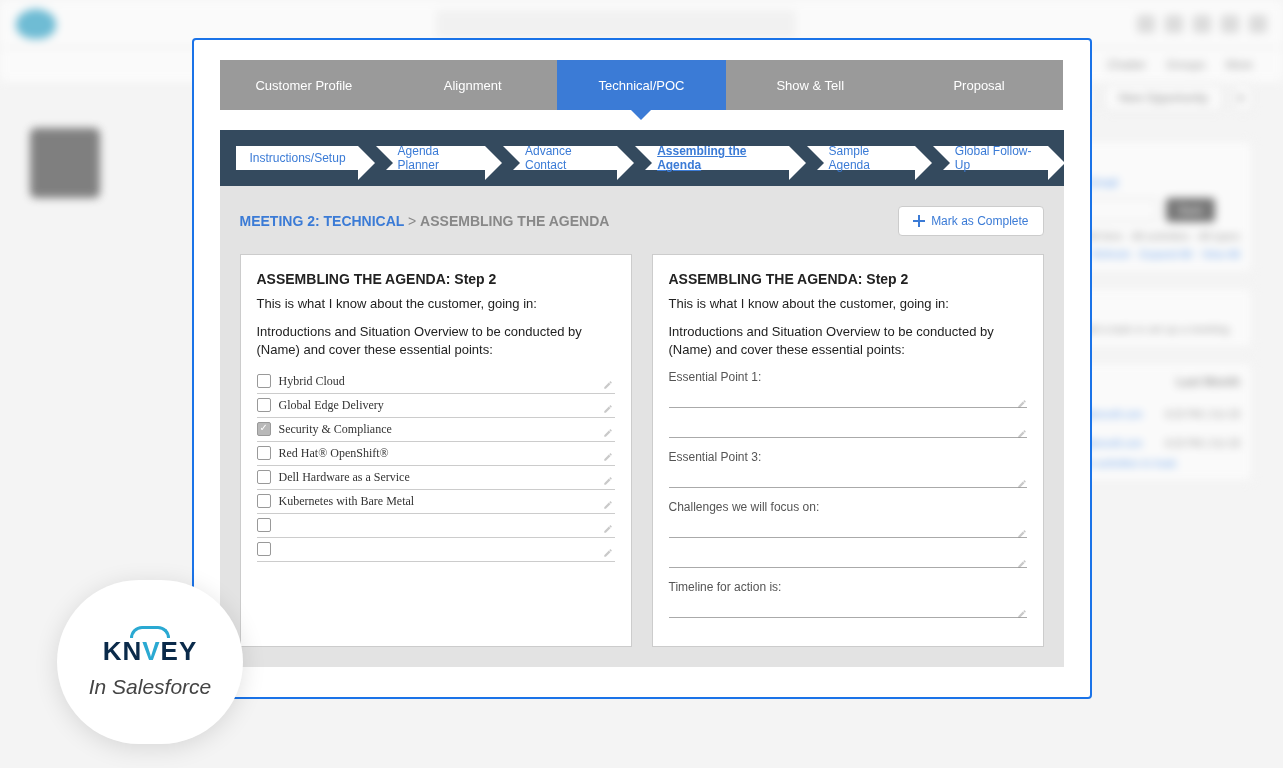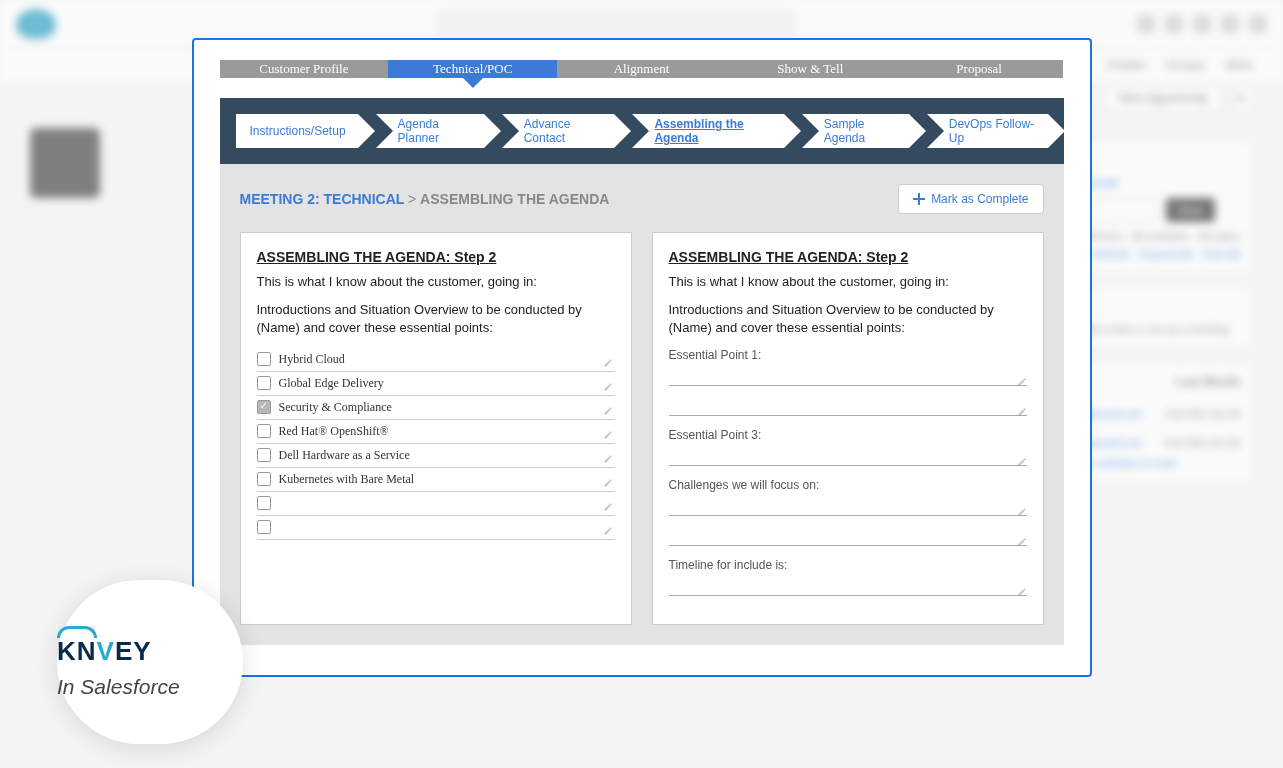--- a/index.html
+++ b/index.html
@@ -64,30 +64,29 @@
     border-radius:4px;
     position:relative;
     padding-bottom: 30px;
   }
   .modal-tabs {
     display:flex;
     margin:20px 26px 0;
   }
   .mtab {
     flex:1;
-    height:18px;
+    height:50px;
     background:#9a9a9a;
     color:#fff;
     display:flex;
     align-items:center;
     justify-content:center;
     font-size:13px;
     cursor:pointer;
     position:relative;
-    font-family:Liberation Serif, serif;
   }
   .mtab.active {
     background:#3b7bd6;
   }
   .mtab.active::after {
     content:'';
     position:absolute;
     bottom:-10px;
     left:50%;
     margin-left:-10px;
@@ -98,21 +97,21 @@
 
   .steps-bar {
     margin:20px 26px 0;
     background:#344a5e;
     padding:16px;
     display:flex;
     align-items:center;
   }
   .step {
     position:relative;
-    height:34px;
+    height:24px;
     background:#fff;
     display:flex;
     align-items:center;
     padding:0 12px 0 22px;
     font-size:12px;
     color:#3b7bd6;
     cursor:pointer;
     margin-right:18px;
   }
   .step::after {
@@ -166,21 +165,21 @@
     display:inline-block; width:12px; height:12px; position:relative;
   }
   .plus-ic::before, .plus-ic::after {
     content:''; position:absolute; background:#3b7bd6;
   }
   .plus-ic::before { left:5px; top:0; width:2px; height:12px; }
   .plus-ic::after { top:5px; left:0; width:12px; height:2px; }
 
   .panels { display:flex; gap:20px; }
   .panel { flex:1; background:#fff; border:1px solid #ccc; padding:16px; }
-  .panel h3 { font-size:14px; font-weight:700; color:#222; margin-bottom:8px;text-decoration:underline; }
+  .panel h3 { font-size:14px; font-weight:700; color:#222; margin-bottom:8px; }
   .panel p { font-size:13px; color:#222; margin-bottom:10px; line-height:1.4; }
 
   .check-row { display:flex; align-items:center; border-bottom:1px solid #ccc; padding:4px 0; position:relative;font-family:Liberation Serif, serif; }
   .chk { width:14px; height:14px; border:1px solid #999; border-radius:2px; margin-right:8px; position:relative; cursor:pointer;}
   .chk.checked { background:#b8b8b8; }
   .chk.checked::after { content:'✓'; position:absolute; font-size:10px; color:#fff; top:-1px; left:2px; }
   .check-row span { font-size:12px; color:#333; }
   .pencil { position:absolute; right:2px; width:10px; height:10px; opacity:0.45; cursor:pointer;}
   .pencil svg { width:10px; height:10px; }
 
@@ -194,20 +193,21 @@
     position:absolute;
     left:57px;
     bottom:24px;
     width:186px;
     height:164px;
     background:#fff;
     border-radius:50% 50% 50% 50% / 60% 60% 40% 40%;
     box-shadow: 0 4px 24px rgba(0,0,0,0.12);
     display:flex;
     flex-direction:column;
+    align-items:center;
     justify-content:center;
     border-radius: 100px;
   }
   .badge .logo { font-weight:800; font-size:26px; letter-spacing:1px; }
   .badge .logo .k { color:#0a2a4a; }
   .badge .logo .n { color:#0a2a4a; position:relative; }
   .badge .logo .v { color:#2aa9d2; }
   .badge .logo .e { color:#0a2a4a; }
   .badge .logo .y { color:#0a2a4a; }
   .badge .sub { font-style:italic; font-size:21px; color:#444; margin-top:8px; }
@@ -286,33 +286,33 @@
       <div style="text-align:center;font-size:11px;color:#1a73e8;margin-top:8px">No more past activities to load.</div>
     </div>
   </div>
 </div>
 
 <div class="modal-overlay">
   <div class="modal">
 
     <div class="modal-tabs">
       <div class="mtab">Customer Profile</div>
+      <div class="mtab">Alignment</div>
       <div class="mtab active">Technical/POC</div>
-      <div class="mtab">Alignment</div>
       <div class="mtab">Show &amp; Tell</div>
       <div class="mtab">Proposal</div>
     </div>
 
     <div class="steps-bar">
       <div class="step">Instructions/Setup</div>
       <div class="step">Agenda Planner</div>
       <div class="step">Advance Contact</div>
       <div class="step active">Assembling the Agenda</div>
       <div class="step">Sample Agenda</div>
-      <div class="step" style="margin-right:0">DevOps Follow-Up</div>
+      <div class="step" style="margin-right:0">Global Follow-Up</div>
     </div>
 
     <div class="content-gray">
       <div class="breadcrumb-row">
         <div class="bc">
           <span>MEETING 2: TECHNICAL</span>
           <span class="caret"> &gt; </span>
           <span class="cur">ASSEMBLING THE AGENDA</span>
         </div>
         <button class="mark-btn">
@@ -424,21 +424,21 @@
                 </div>
               </div>
               <div class="inp-block">
                 <div class="inp-line">
                   <div class="pencil"><svg viewBox="0 0 24 24" fill="#888">
                       <path d="M3 17.25V21h3.75L17.81 9.94l-3.75-3.75L3 17.25zM20.71 7.04a1 1 0 0 0 0-1.41l-2.34-2.34a1 1 0 0 0-1.41 0l-1.83 1.83 3.75 3.75 1.83-1.83z"></path>
                     </svg></div>
                 </div>
               </div>
               <div class="inp-block">
-                <span class="inp-label">Timeline for include is:</span>
+                <span class="inp-label">Timeline for action is:</span>
                 <div class="inp-line">
                   <div class="pencil"><svg viewBox="0 0 24 24" fill="#888">
                       <path d="M3 17.25V21h3.75L17.81 9.94l-3.75-3.75L3 17.25zM20.71 7.04a1 1 0 0 0 0-1.41l-2.34-2.34a1 1 0 0 0-1.41 0l-1.83 1.83 3.75 3.75 1.83-1.83z"></path>
                     </svg></div>
                 </div>
               </div>
             </div>
         </div>
       </div>
     </div>

